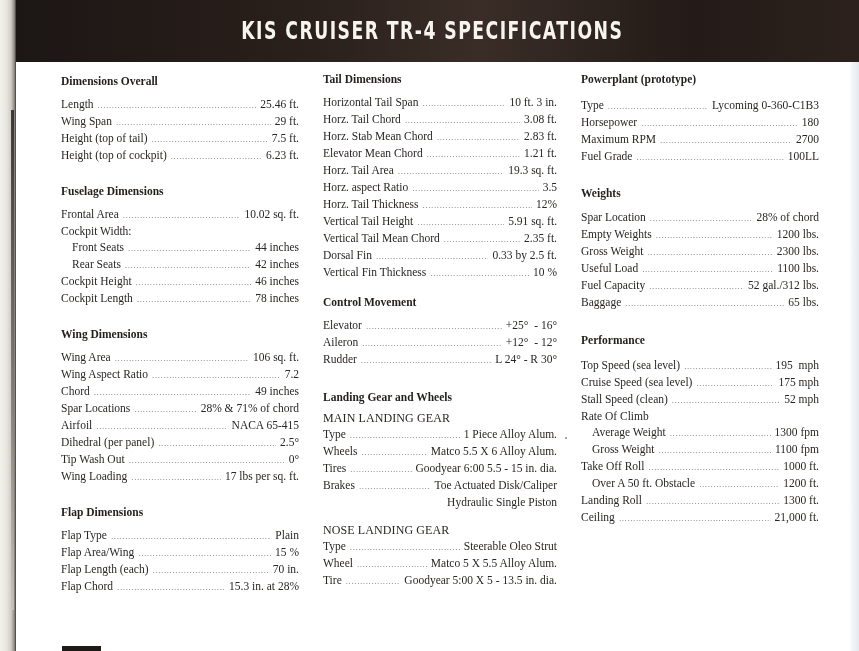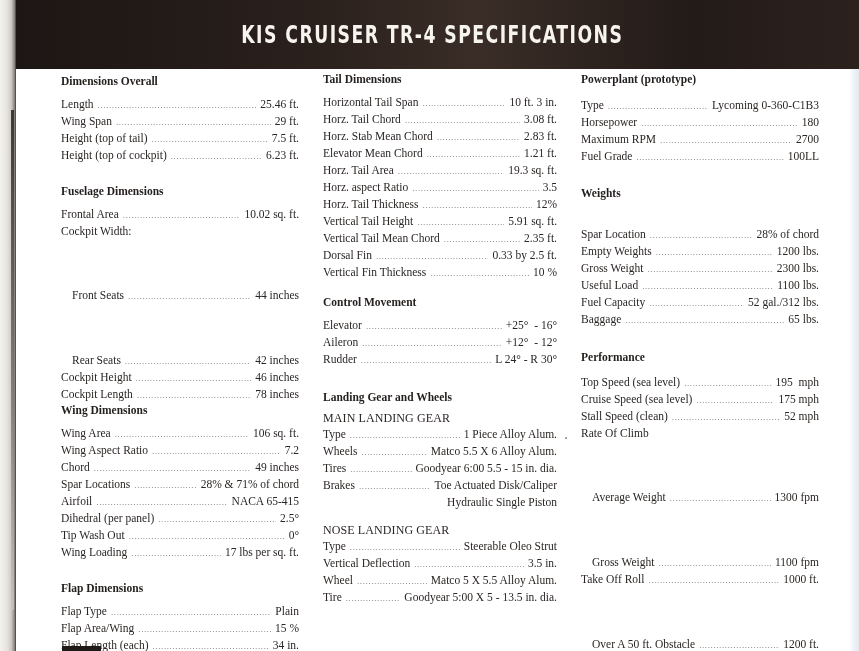--- a/index.html
+++ b/index.html
@@ -9,41 +9,41 @@
   .spine {
     position: absolute; left: 0; top: 0; width: 16px; height: 651px;
     background: linear-gradient(90deg, #f4f2ee 0%, #e9e6e0 40%, #cfcbc4 70%, #8c8782 90%, #3c3835 100%);
   }
   .spine-edge { position: absolute; left: 11px; top: 110px; width: 3px; height: 500px;
     background: linear-gradient(180deg, #1c1a19, #7b7772 60%, #c9c5bf); opacity: .8; }
   .right-edge { position: absolute; right: 0; top: 0; width: 10px; height: 651px;
     background: linear-gradient(90deg, #ffffff 0%, #f1f4f7 40%, #e3e9ef 100%); }
 
   .header-band {
-    position: absolute; left: 16px; top: 0; width: 843px; height: 69px;
+    position: absolute; left: 16px; top: 0; width: 843px; height: 62px;
     background: linear-gradient(90deg, #1c1614 0%, #2a201c 35%, #3a2d27 55%, #231b18 80%, #2c211d 100%);
     display: flex; align-items: center; justify-content: center;
   }
   .header-title {
     color: #f7f4ee; font-family: "DejaVu Sans", sans-serif; font-weight: bold;
     font-size: 24px; letter-spacing: 2px; transform: scaleX(0.72); transform-origin: center;
     white-space: nowrap; margin-left: -10px;
   }
 
   .col { position: absolute; top: 70px; }
   .col-1 { left: 61px; width: 238px; }
   .col-2 { left: 323px; width: 234px; }
   .col-3 { left: 581px; width: 238px; }
 
   .section { margin-bottom: 0; }
   .sec-title { font-weight: bold; font-size: 11.5px; color: #231f1d; line-height: 14px; margin-bottom: 8px; }
   .sub-title { font-size: 12px; line-height: 16px; letter-spacing: .1px; }
 
   .row { display: flex; align-items: baseline; font-size: 11.5px; line-height: 16px; white-space: nowrap; }
-  .row.indent { padding-left: 11px; margin-top: 48px; }
+  .row.indent { padding-left: 11px; }
   .row .lbl { flex: 0 0 auto; }
   .row .dots { flex: 1 1 auto; overflow: hidden; margin: 0 4px; color: #6b6663; font-size: 9px; letter-spacing: 0.6px; }
   .row .dots::before { content: "................................................................................................................................................................"; }
   .row .val { flex: 0 0 auto; text-align: right; }
   .row.cont { justify-content: flex-end; }
 
   .page-num-box {
     position: absolute; left: 62px; top: 646px; width: 39px; height: 29px; background: #1f1a18;
     display: flex; align-items: center; justify-content: center;
   }
@@ -112,21 +112,21 @@
         <span class="dots"></span>
         <span class="val">46 inches</span>
       </div>
     <div class="row">
         <span class="lbl">Cockpit Length</span>
         <span class="dots"></span>
         <span class="val">78 inches</span>
       </div>
   </div>
 
-  <div class="section" style="">
+  <div class="section" style="margin-top:20px;">
     <div class="sec-title">Wing Dimensions</div>
     <div class="row">
         <span class="lbl">Wing Area</span>
         <span class="dots"></span>
         <span class="val">106 sq. ft.</span>
       </div>
     <div class="row">
         <span class="lbl">Wing Aspect Ratio</span>
         <span class="dots"></span>
         <span class="val">7.2</span>
@@ -171,21 +171,21 @@
         <span class="val">Plain</span>
       </div>
     <div class="row">
         <span class="lbl">Flap Area/Wing</span>
         <span class="dots"></span>
         <span class="val">15 %</span>
       </div>
     <div class="row">
         <span class="lbl">Flap Length (each)</span>
         <span class="dots"></span>
-        <span class="val">34 in.</span>
+        <span class="val">70 in.</span>
       </div>
     <div class="row">
         <span class="lbl">Flap Chord</span>
         <span class="dots"></span>
         <span class="val">15.3 in. at 28%</span>
       </div>
   </div>
 </div>
 
 <div class="col col-2">
@@ -294,25 +294,20 @@
         <span class="val">Hydraulic Single Piston</span>
       </div>
 
     <div class="sub-title" style="margin-top:12px;">NOSE LANDING GEAR</div>
     <div class="row">
         <span class="lbl">Type</span>
         <span class="dots"></span>
         <span class="val">Steerable Oleo Strut</span>
       </div>
     <div class="row">
-        <span class="lbl">Vertical Deflection</span>
-        <span class="dots"></span>
-        <span class="val">3.5 in.</span>
-      </div>
-    <div class="row">
         <span class="lbl">Wheel</span>
         <span class="dots"></span>
         <span class="val">Matco 5 X 5.5 Alloy Alum.</span>
       </div>
     <div class="row">
         <span class="lbl">Tire</span>
         <span class="dots"></span>
         <span class="val">Goodyear 5:00 X 5 - 13.5 in. dia.</span>
       </div>
   </div>
@@ -337,21 +332,21 @@
         <span class="val">2700</span>
       </div>
     <div class="row">
         <span class="lbl">Fuel Grade</span>
         <span class="dots"></span>
         <span class="val">100LL</span>
       </div>
   </div>
 
   <div class="section" style="margin-top:21px;">
-    <div class="sec-title" style="margin-bottom:26px;">Weights</div>
+    <div class="sec-title" style="margin-bottom:9px;">Weights</div>
     <div class="row">
         <span class="lbl">Spar Location</span>
         <span class="dots"></span>
         <span class="val">28% of chord</span>
       </div>
     <div class="row">
         <span class="lbl">Empty Weights</span>
         <span class="dots"></span>
         <span class="val">1200 lbs.</span>
       </div>

